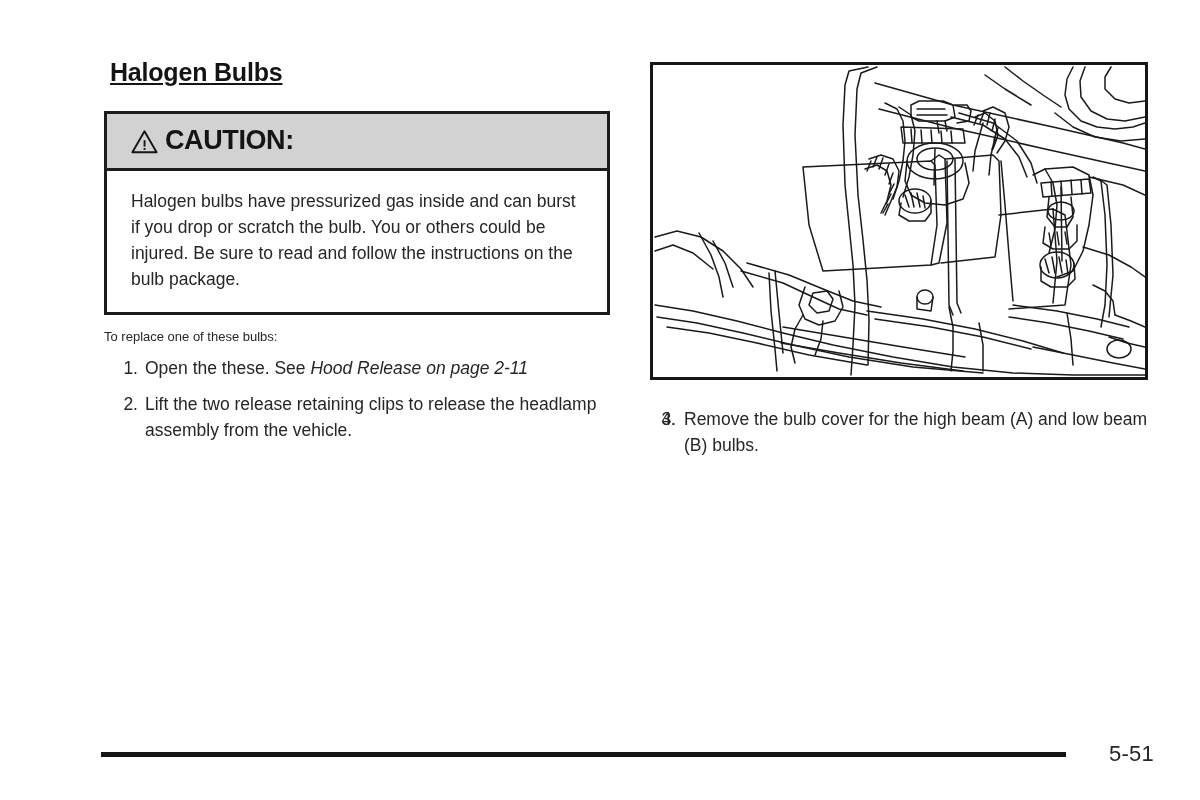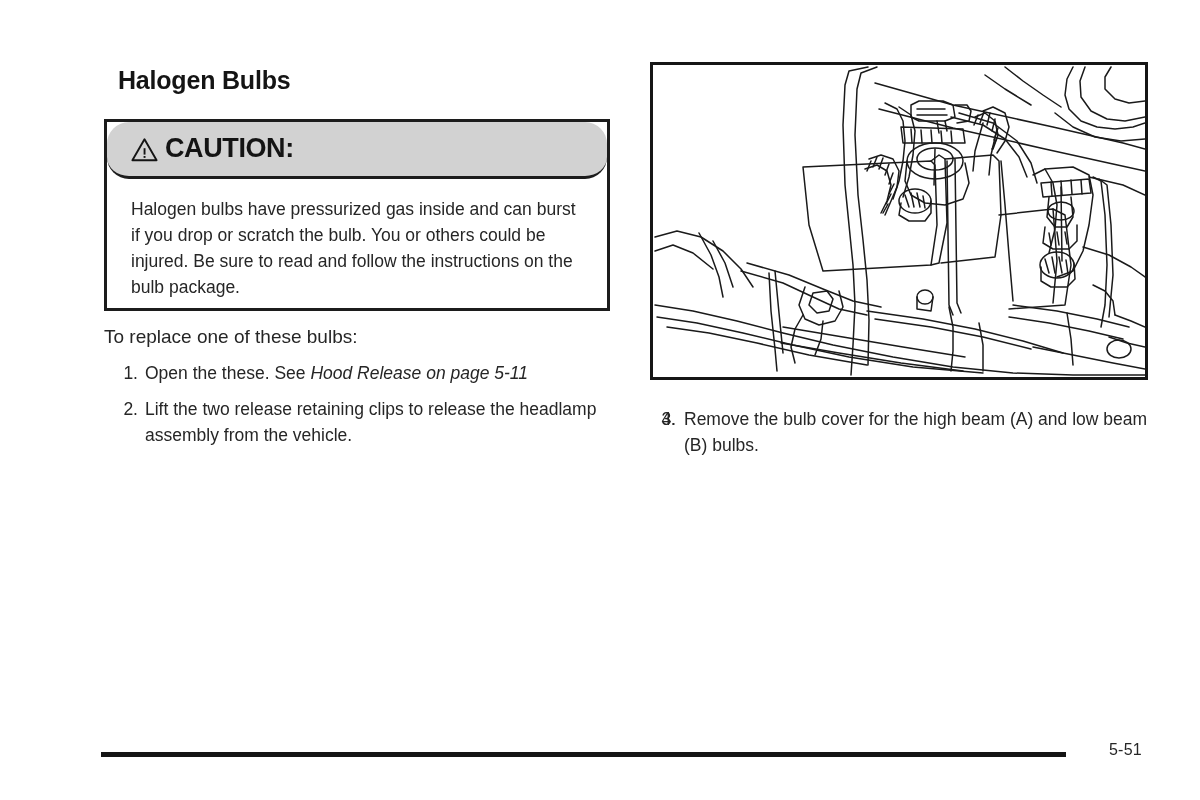--- a/index.html
+++ b/index.html
@@ -28,64 +28,64 @@
     left: 104px;
     top: 52px;
     width: 512px;
   }
 
   .section-heading {
     font-size: 25px;
     font-weight: bold;
     letter-spacing: -0.2px;
     color: #141414;
-    margin: 14px;
+    margin: 6px;
     line-height: 1.15;
+    text-decoration: underline;
   }
 
   
   .caution-box {
     margin-top: 24px;
     border: 3px solid #1c1c1c;
     background: #ffffff;
     width: 500px;
   }
   .caution-header {
     background: #d2d2d2;
     border-bottom: 3px solid #1c1c1c;
     padding: 13px 0 14px 24px;
     display: flex;
     align-items: center;
     gap: 7px;
-    border-radius: 22px;
   }
   .warn-triangle {
     display: block;
     width: 27px;
     height: 25px;
     flex: none;
     margin-top: 2px;
   }
   .caution-title {
     font-size: 27px;
     font-weight: bold;
     letter-spacing: -0.4px;
     color: #141414;
     line-height: 1;
   }
   .caution-body {
-    padding: 17px 22px 8px 24px;
+    padding: 17px 22px 20px 24px;
     font-size: 17.5px;
     line-height: 1.49;
     color: #262626;
   }
 
   
   .lead-para {
-    font-size: 19px;
+    font-size: 13px;
     line-height: 1.5;
     color: #262626;
     margin: 12px 0 0 0;
   }
 
   .num-list {
     list-style: none;
     margin: 9px 0 0 0;
     padding: 0;
   }
@@ -152,21 +152,21 @@
     left: 101px;
     top: 752px;
     width: 965px;
     height: 5px;
     background: #141414;
   }
   .page-number {
     position: absolute;
     left: 1109px;
     top: 741px;
-    font-size: 16px;
+    font-size: 22px;
     color: #262626;
     letter-spacing: 0.2px;
   }
 </style>
 </head>
 <body>
 
 <div class="page">
 
   <div class="col-left">
@@ -184,21 +184,21 @@
       </div>
       <div class="caution-body">Halogen bulbs have pressurized gas inside and can burst if you drop or scratch the bulb. You or others could be injured. Be sure to read and follow the instructions on the bulb package.</div>
     </div>
 
 
     <p class="lead-para">To replace one of these bulbs:</p>
 
     <ol class="num-list">
       <li>
         <span class="num">1.</span>
-        <span><span>Open the these. See </span><em>Hood Release on page 5-11</em></span>
+        <span><span>Open the these. See </span><em>Hood Release on page 2-11</em></span>
       </li>
       <li>
         <span class="num">2.</span>
         <span>Lift the two release retaining clips to release the headlamp assembly from the vehicle.</span>
       </li>
     </ol>
   </div>
 
   <div class="col-right">
 

